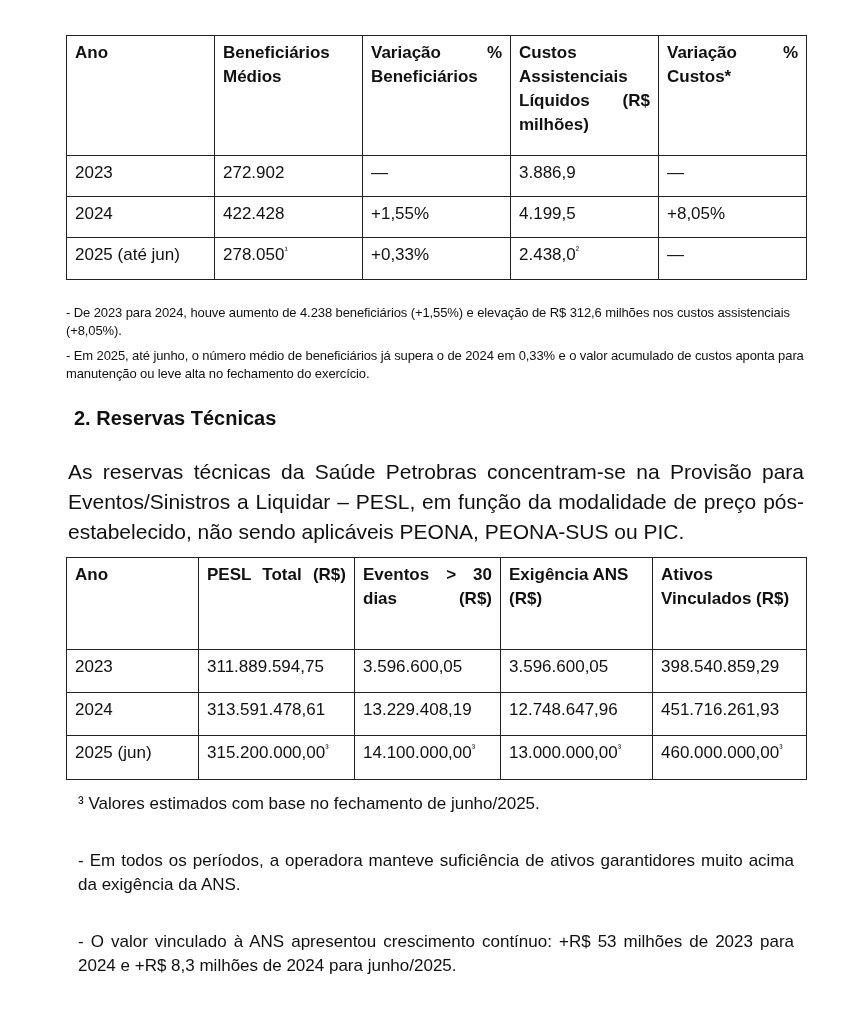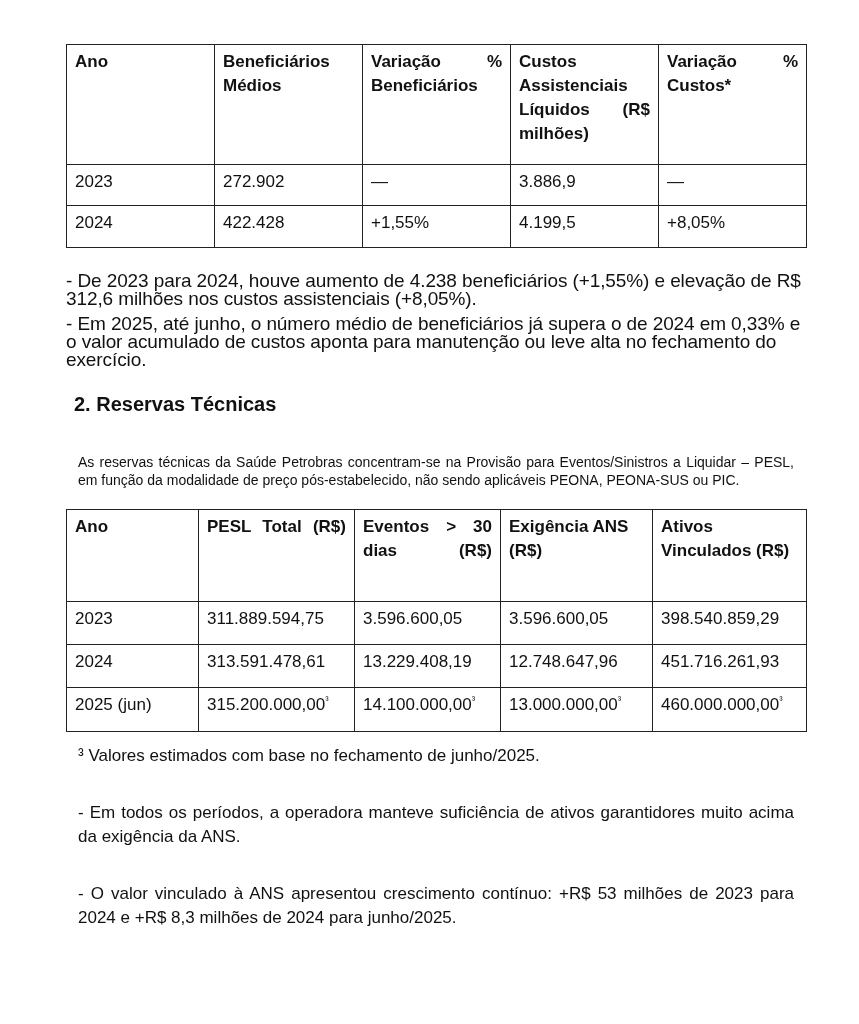--- a/index.html
+++ b/index.html
@@ -1,45 +1,45 @@
 <!DOCTYPE html>
 <html><head>
 <meta charset="utf-8">
 <style>
   html, body { margin: 0; padding: 0; background: #ffffff; }
   body {
     width: 859px; height: 1024px; position: relative; overflow: hidden;
     font-family: "Liberation Sans", sans-serif; color: #111111;
   }
-  .page { position: absolute; left: 66px; top: 44px; width: 740px; }
+  .page { position: absolute; left: 66px; top: 35px; width: 740px; }
 
   table.t { border-collapse: collapse; width: 740px; table-layout: fixed; }
   table.t th, table.t td {
     border: 1.5px solid #222; vertical-align: top; text-align: left;
     padding: 5px 8px 0 8px; font-size: 17px; line-height: 24px;
   }
   table.t th { font-weight: bold; }
   table.t th.just { text-align: justify; text-align-last: justify; margin-left: 11px; }
 
   #t1 thead tr { height: 120px; }
   #t1 tbody tr { height: 41px; }
   #t1 tbody tr:last-child { height: 42px; }
 
   #t2 thead tr { height: 92px; }
   #t2 tbody tr { height: 43px; }
   #t2 tbody tr:last-child { height: 44px; }
 
   sup { font-size: 10px; vertical-align: top; line-height: 12px; position: relative; top: 1px; }
 
-  .fn { font-size: 19px; line-height: 18px; margin: 0; letter-spacing: -0.1px; }
+  .fn { font-size: 13px; line-height: 18px; margin: 0; letter-spacing: -0.1px; }
   .fn.small { font-size: 13.2px; }
   .gap1 { height: 3px; }
 
   h2 { font-size: 20px; font-weight: bold; margin: 8px; line-height: 24px; }
-  .para { font-size: 14px; line-height: 18px; text-align: justify; margin: 12px; }
+  .para { font-size: 21px; line-height: 30px; text-align: justify; margin: 2px; }
   .para2 { font-size: 17px; line-height: 24px; text-align: justify; margin: 12px; }
 </style>
 </head>
 <body>
 
 <div class="page">
 
   <table class="t" id="t1">
     <colgroup>
       <col style="width:148px">
@@ -64,20 +64,27 @@
         <td>—</td>
         <td><span>3.886,9</span><sup></sup></td>
         <td>—</td>
       </tr>
       <tr>
         <td>2024</td>
         <td><span>422.428</span><sup></sup></td>
         <td>+1,55%</td>
         <td><span>4.199,5</span><sup></sup></td>
         <td>+8,05%</td>
+      </tr>
+      <tr>
+        <td>2025 (até jun)</td>
+        <td><span>278.050</span><sup>¹</sup></td>
+        <td>+0,33%</td>
+        <td><span>2.438,0</span><sup>²</sup></td>
+        <td>—</td>
       </tr>
     </tbody>
   </table>
 
   <div class="gap1"></div>
   <div style="height:7px"></div>
   <div style="height:7px"></div>
   <div style="height:7px"></div>
   <p class="fn">- De 2023 para 2024, houve aumento de 4.238 beneficiários (+1,55%) e elevação de R$ 312,6 milhões nos custos assistenciais (+8,05%).</p>
   <div style="height:7px"></div>

